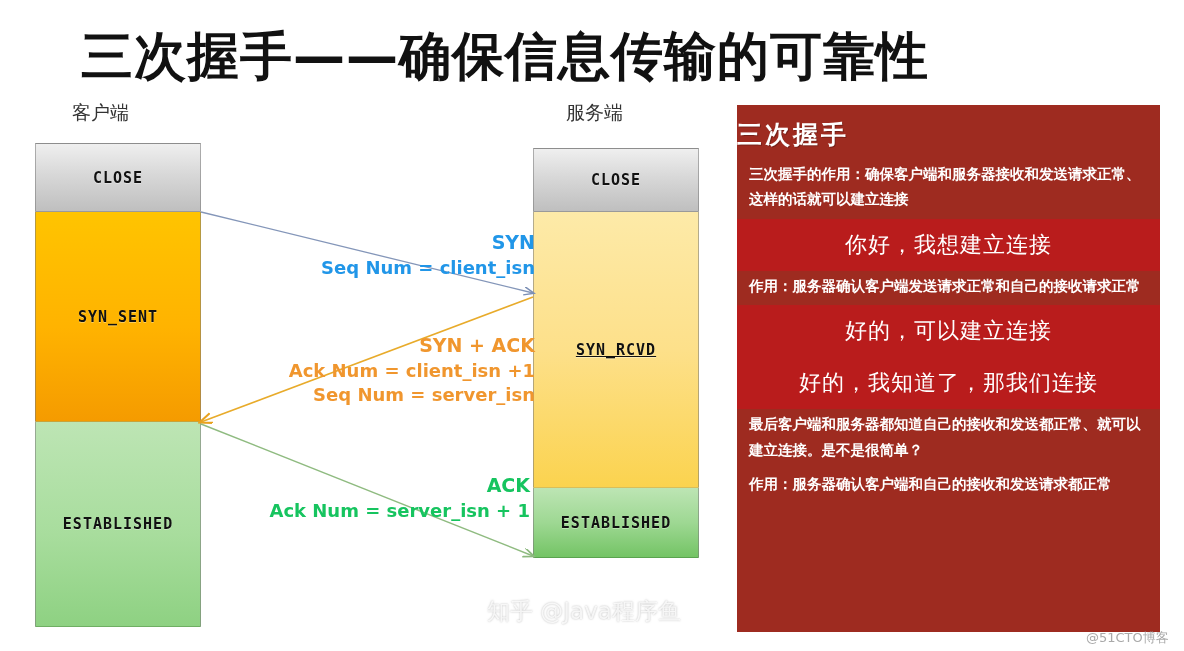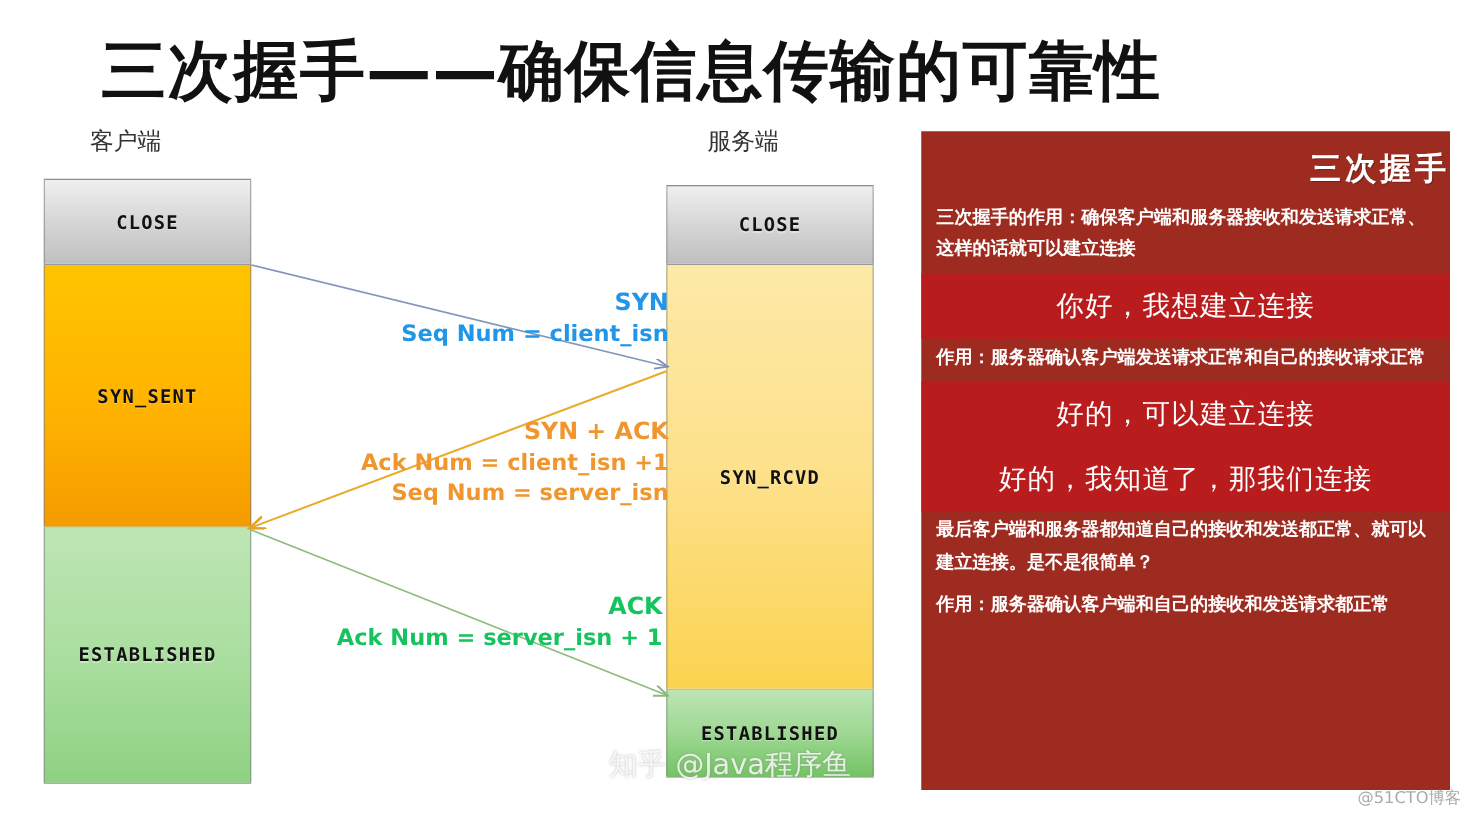--- a/index.html
+++ b/index.html
@@ -70,21 +70,21 @@
   .msg-line1{font-size:19px;}
   .msg-line2{font-size:18px;}
 
   #arrows-svg{position:absolute;left:0;top:0;width:1184px;height:651px;}
 
   #info-panel{
     position:absolute;left:737px;top:105px;width:423px;height:527px;
     background:#9e2b20;box-sizing:border-box;overflow:hidden;
   }
   #panel-heading{
-    text-align:right;color:#ffffff;font-weight:bold;font-size:25px;
+    text-align:left;color:#ffffff;font-weight:bold;font-size:25px;
     padding:13px 0 8px 0;letter-spacing:3px;
     font-family:"DejaVu Sans","Liberation Sans",sans-serif;
     text-shadow:1px 1px 0 rgba(0,0,0,.25);
   }
   .panel-note{
     color:#ffffff;font-size:14.5px;line-height:1.75;
     padding:3px 12px 6px 12px;font-weight:bold;
     font-family:"DejaVu Sans","Liberation Sans",sans-serif;
   }
   .panel-speech{
@@ -114,21 +114,21 @@
 <div class="col-label" id="server-label">服务端</div>
 
 <div class="lifeline" id="client-lifeline">
   <div class="state-box st-close" style="height:69px;">CLOSE</div>
   <div class="state-box st-syn-sent" style="height:210px;">SYN_SENT</div>
   <div class="state-box st-established" style="height:205px;">ESTABLISHED</div>
 </div>
 
 <div class="lifeline" id="server-lifeline">
   <div class="state-box st-close" style="height:64px;">CLOSE</div>
-  <div class="state-box st-syn-rcvd" style="height:340px;">SYN_RCVD</div>
+  <div class="state-box st-syn-rcvd" style="height:276px;text-decoration:underline;">SYN_RCVD</div>
   <div class="state-box st-established-srv" style="height:70px;">ESTABLISHED</div>
 </div>
 
 <svg id="arrows-svg" xmlns="http://www.w3.org/2000/svg">
   <defs>
     <marker id="ah-blue" markerWidth="9" markerHeight="9" refX="7" refY="3.2" orient="auto">
       <path d="M0,0 L8,3.2 L0,6.4" fill="none" stroke="#7b8fb5" stroke-width="1.1"></path>
     </marker>
     <marker id="ah-orange" markerWidth="9" markerHeight="9" refX="7" refY="3.2" orient="auto">
       <path d="M0,0 L8,3.2 L0,6.4" fill="none" stroke="#e8a21f" stroke-width="1.3"></path>

